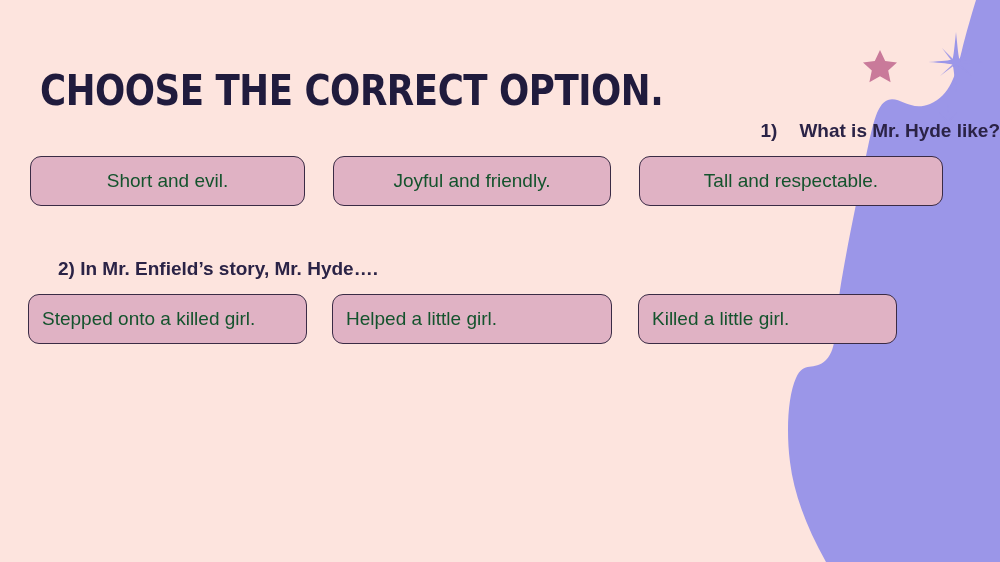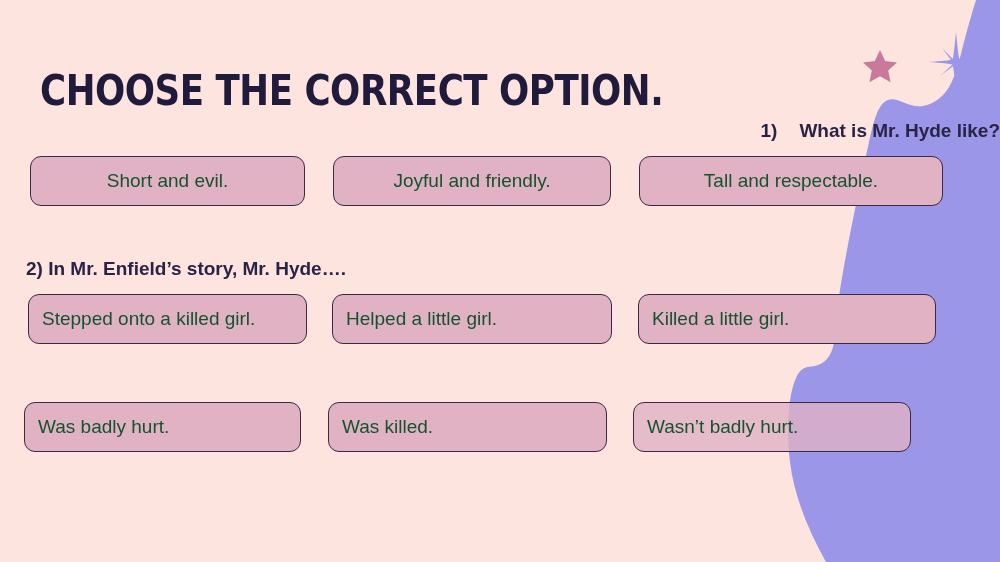--- a/index.html
+++ b/index.html
@@ -60,21 +60,21 @@
   #block-2 { top: 258px; }
   #block-3 { top: 388px; }
 
   .q-text {
     font-size: 19px;
     font-weight: bold;
     color: #2B2346;
     white-space: nowrap;
   }
   #q-text-1 { margin-left: 30px; text-align: right; }
-  #q-text-2 { margin-left: 26px; }
+  #q-text-2 { margin-left: 58px; }
   #q-text-3 { margin-left: 44px; }
   .q-num { margin-right: 22px; }
 
   .options {
     position: relative;
     height: 52px;
     margin-top: 14px;
   }
 
   .option {
@@ -95,21 +95,21 @@
   .option.left   { justify-content: flex-start; padding-left: 13px; }
 
   
   #r1o1 { left: 30px;  width: 275px; }
   #r1o2 { left: 333px; width: 278px; }
   #r1o3 { left: 639px; width: 304px; }
 
   
   #r2o1 { left: 28px;  width: 279px; }
   #r2o2 { left: 332px; width: 280px; }
-  #r2o3 { left: 638px; width: 298px; }
+  #r2o3 { left: 638px; width: 259px; }
 
   
   #r3o1 { left: 24px;  width: 277px; }
   #r3o2 { left: 328px; width: 279px; }
   #r3o3 { left: 633px; width: 278px; }
 
   
   #r3o3 { background: rgba(224,178,196,0.80); }
 </style>
 </head>
@@ -169,20 +169,15 @@
       <span>In Mr. Enfield’s story, Mr. Hyde….</span>
     </div>
     <div class="options">
       <div class="option left" id="r2o1">Stepped onto a killed girl.</div>
       <div class="option left" id="r2o2">Helped a little girl.</div>
       <div class="option left" id="r2o3">Killed a little girl.</div>
     </div>
   </div>
 
   <div class="q-block" id="block-3">
-    <div class="options">
-      <div class="option left" id="r3o1">Was badly hurt.</div>
-      <div class="option left" id="r3o2">Was killed.</div>
-      <div class="option left" id="r3o3">Wasn’t badly hurt.</div>
-    </div>
   </div>
 
 </div>
 
 </body></html>

